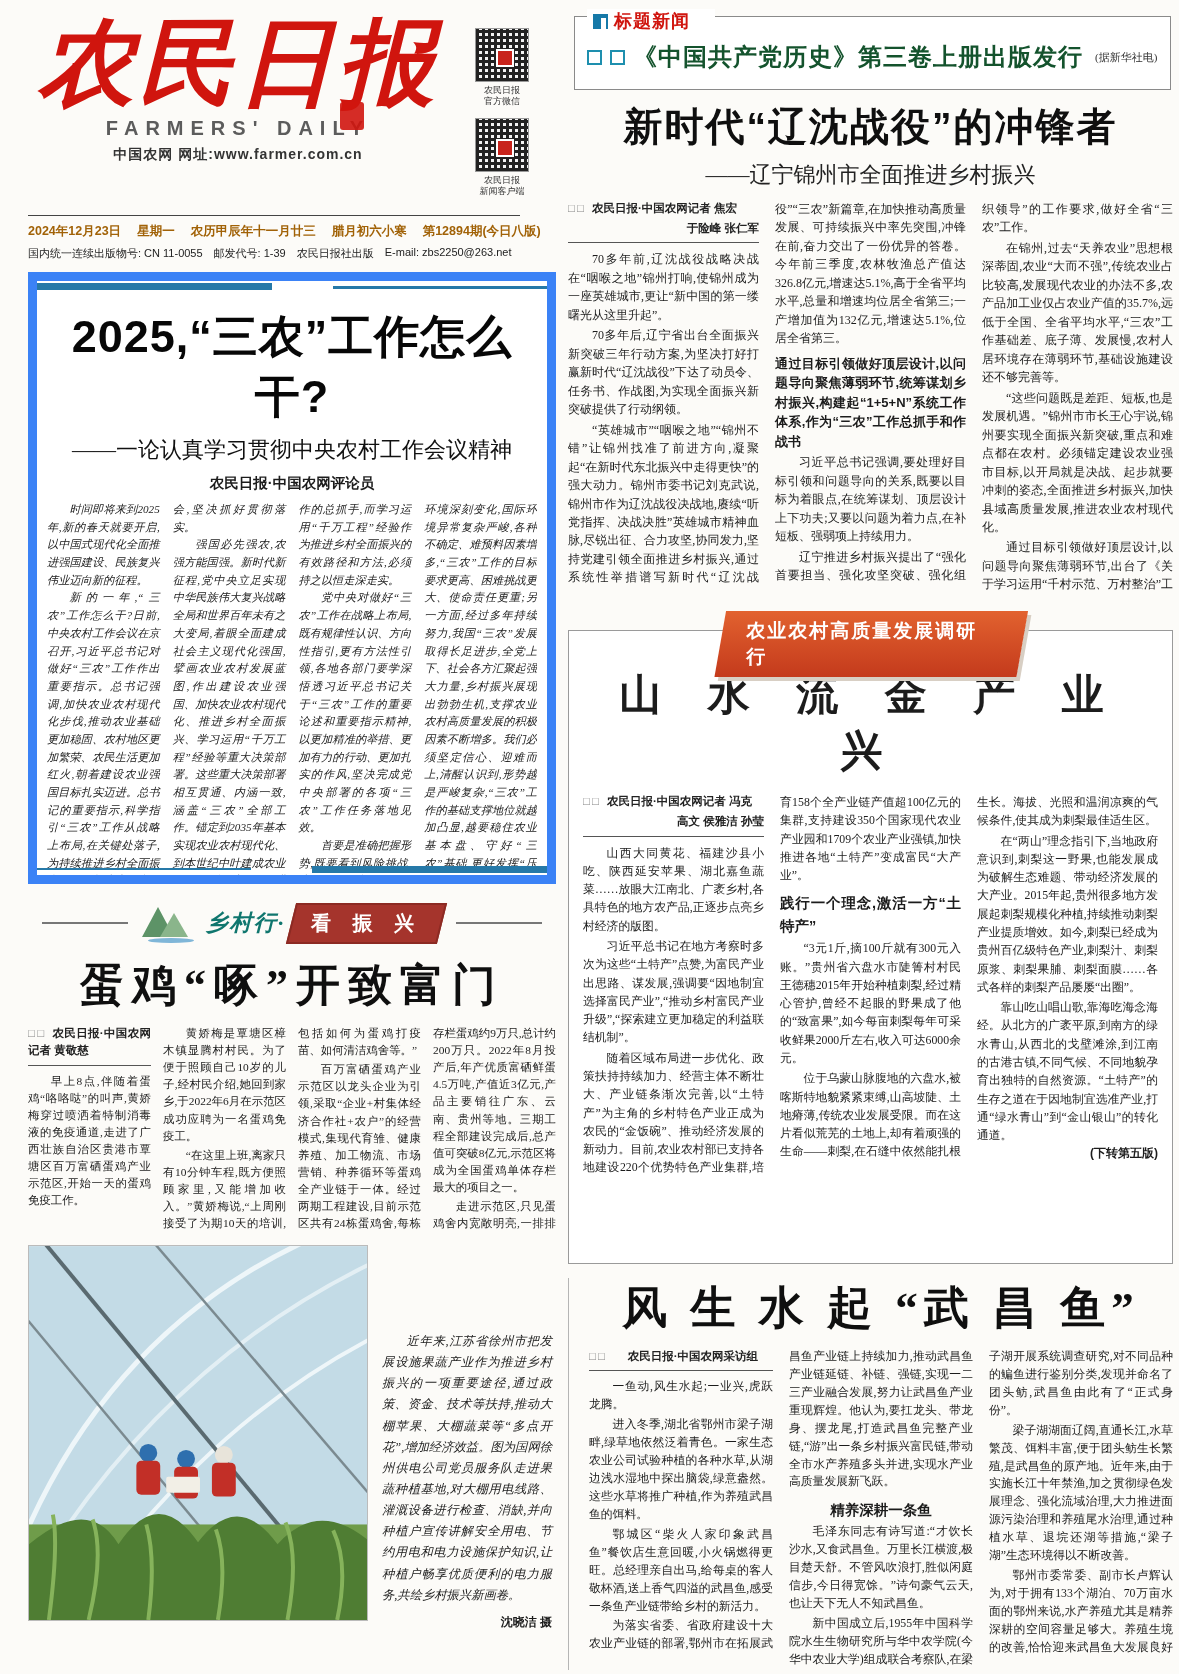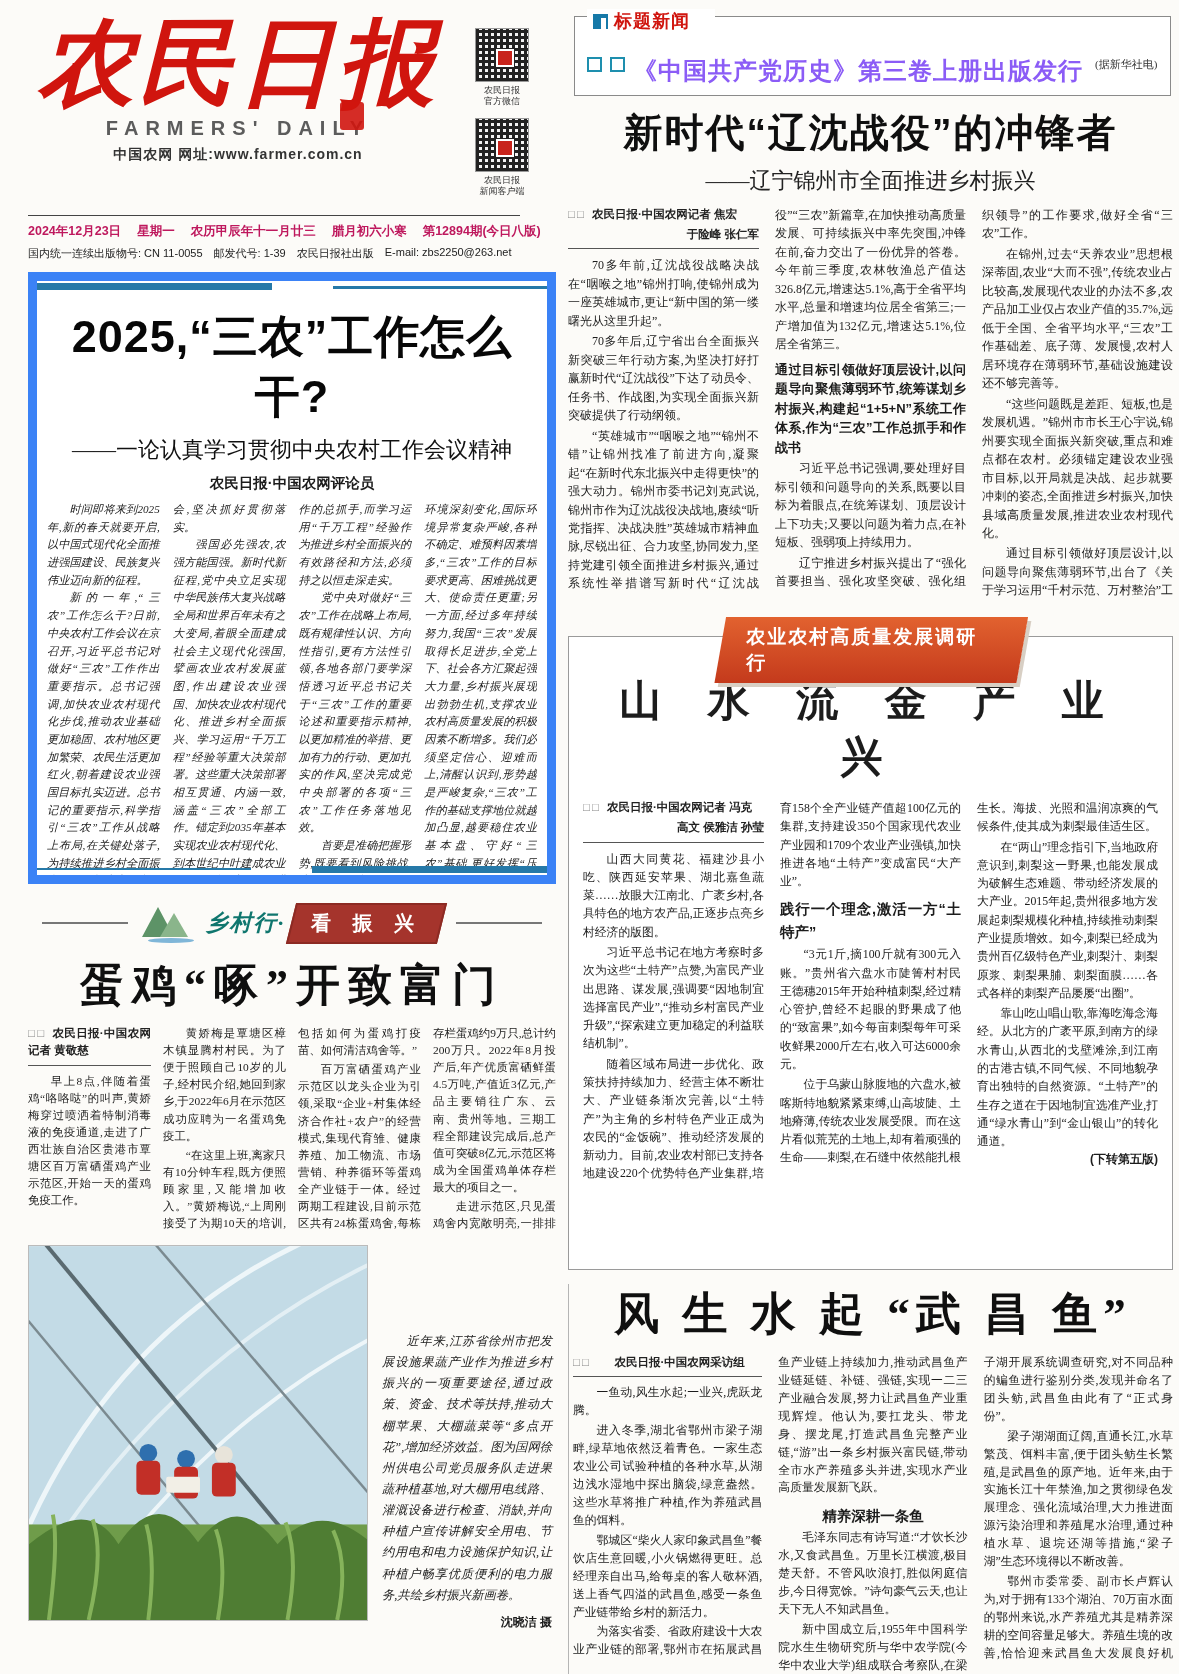--- a/index.html
+++ b/index.html
@@ -19,32 +19,32 @@
   .brand-net { margin-top:6px; font-family:"Liberation Sans",sans-serif; font-weight:bold; color:#333; font-size:14px; letter-spacing:1px; }
   .seal { position:absolute; left:312px; top:96px; width:24px; height:28px; background:#d0150e; border-radius:3px; opacity:.9; }
   .qr-stack { margin-left:18px; padding-top:22px; width:72px; }
   .qr { width:54px; height:54px; margin:0 auto; border:1px solid #999;
         background:
           repeating-linear-gradient(0deg,#222 0 3px,transparent 3px 6px),
           repeating-linear-gradient(90deg,#222 0 3px,#f4f4f4 3px 6px); position:relative; }
   .qr::after { content:""; position:absolute; left:20px; top:20px; width:14px; height:14px; background:#c8241c; border:2px solid #fff; }
   .qr-cap { margin-top:3px; margin-bottom:10px; font-size:9px; line-height:1.25; text-align:center; color:#333; font-family:"Liberation Sans",sans-serif; white-space:pre-line; }
   .mast-rule { width:492px; border-bottom:1.5px solid #444; margin:8px 0 7px 0; }
-  .meta-row1 { display:flex; gap:16px; font-size:12.5px; font-weight:bold; color:#be185d; font-family:"Liberation Sans",sans-serif; white-space:nowrap; }
+  .meta-row1 { display:flex; gap:16px; font-size:12.5px; font-weight:bold; color:#a16207; font-family:"Liberation Sans",sans-serif; white-space:nowrap; }
   .meta-row2 { display:flex; gap:11px; font-size:11px; color:#222; margin-top:6px; font-family:"Liberation Sans",sans-serif; white-space:nowrap; }
 
   
-  .hn-box { border:1.5px solid #8a8a8a; margin:10px 2px 0 6px; padding:6px 12px 8px 12px; position:relative; background:#fff; }
+  .hn-box { border:1.5px solid #8a8a8a; margin:10px 2px 0 6px; padding:6px 12px 16px 12px; position:relative; background:#fff; }
   .hn-tag { display:flex; align-items:center; gap:6px; position:relative; top:-14px; background:#fff; width:128px; padding:0 6px; }
   .hn-ico { width:15px; height:15px; background:#1679a8; position:relative; }
   .hn-ico::after { content:""; position:absolute; right:2px; top:4px; width:5px; height:11px; background:#fff; }
   .hn-tag-text { color:#d0150e; font-weight:bold; font-size:18px; font-family:"Liberation Sans",sans-serif; letter-spacing:1px; }
   .hn-line { display:flex; align-items:center; gap:8px; margin-top:-6px; }
   .hn-sq { width:15px; height:15px; border:2.5px solid #1e8fae; }
-  .hn-title { font-size:24px; font-weight:900; letter-spacing:1px; font-family:"Liberation Sans",sans-serif; color:#8b5cf6;margin-top:14px; }
+  .hn-title { font-size:24px; font-weight:900; letter-spacing:1px; font-family:"Liberation Sans",sans-serif; color:#14532d; }
   .hn-src { font-size:11px; color:#333; margin-left:4px; white-space:nowrap; }
 
   
   .art-title { text-align:center; font-weight:900; color:#0f0f0f; font-family:"Liberation Sans",sans-serif; }
   .art-sub { text-align:center; font-family:"Liberation Serif",serif; color:#222; }
   .byline { font-size:11.5px; color:#222; border-bottom:1px solid #555; padding-bottom:5px; margin-bottom:7px; font-family:"Liberation Sans",sans-serif; }
   .byline .sq { color:#888; letter-spacing:2px; margin-right:6px; }
   .byline .l2 { display:block; text-align:right; font-weight:bold; margin-top:2px; }
   .cols { text-align:justify; overflow:hidden; }
   .cols p { text-indent:2em; margin-bottom:2px; }
@@ -92,21 +92,21 @@
   .caption .credit { text-align:right; font-style:normal; font-weight:bold; font-family:"Liberation Sans",sans-serif; font-size:12px; margin-top:6px; }
 
   
   .ss-box { position:relative; border:1px solid #9a9a9a; margin-top:34px; padding:30px 14px 8px 14px; background:#fff; }
   .ss-banner { position:absolute; top:-20px; left:50%; transform:translateX(-50%) skewX(-10deg); background:linear-gradient(180deg,#e2622f,#c43a1c); color:#fff; padding:7px 26px; box-shadow:4px 4px 0 #d8cfc4; }
   .ss-banner span { display:inline-block; transform:skewX(10deg); font-family:"Liberation Sans",sans-serif; font-weight:bold; font-size:19px; letter-spacing:2px; }
   .ss-title { text-align:center; font-family:"Liberation Serif",serif; font-size:42px; font-weight:900; letter-spacing:18px; margin-top:6px; }
   .shanshui .cols { column-count:3; column-gap:16px; font-size:11.8px; line-height:1.55; height:462px; margin-top:14px; }
 
   
-  .wcy { border-left:1px solid #b5b5b5; padding-left:4px; margin-top:14px; }
+  .wcy { border-left:1px solid #b5b5b5; padding-left:20px; margin-top:14px; }
   .wcy .art-title { font-family:"Liberation Serif",serif; font-size:45px; font-weight:900; letter-spacing:6px; }
   .wuchangyu .cols { column-count:3; column-gap:16px; font-size:11.8px; line-height:1.52; height:322px; margin-top:10px; }
   .wcy .byline { display:flex; }
   .wcy .byline b { flex:1; text-align:center; }
 </style>
 </head>
 <body>
 
 <div class="page">
   <div class="layout">

